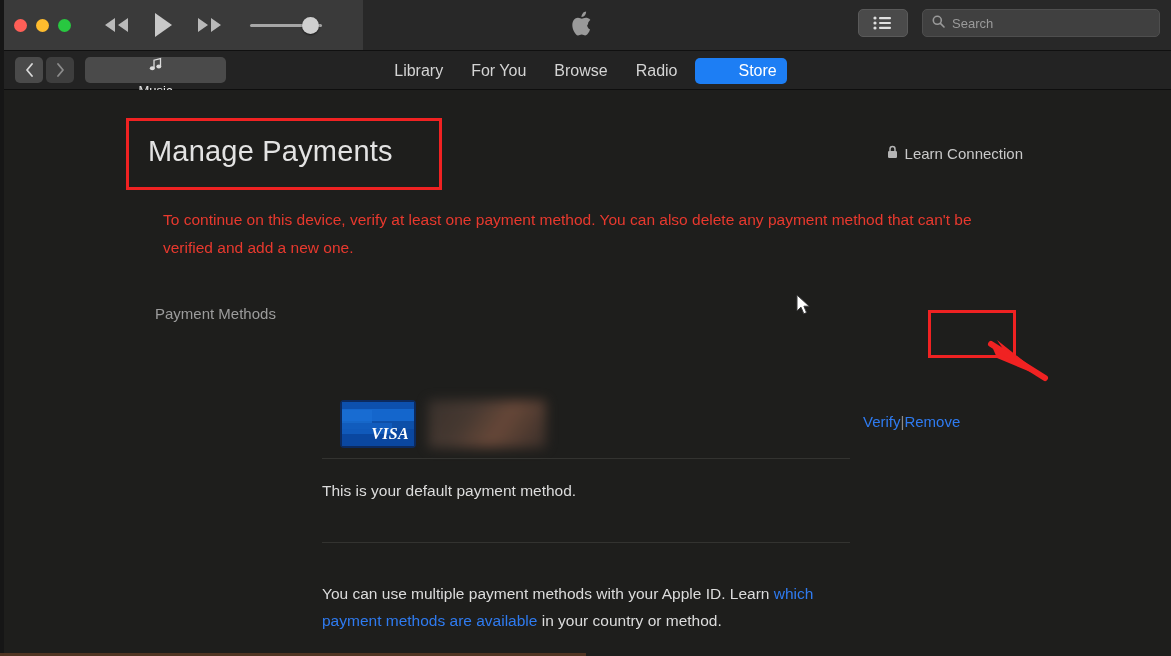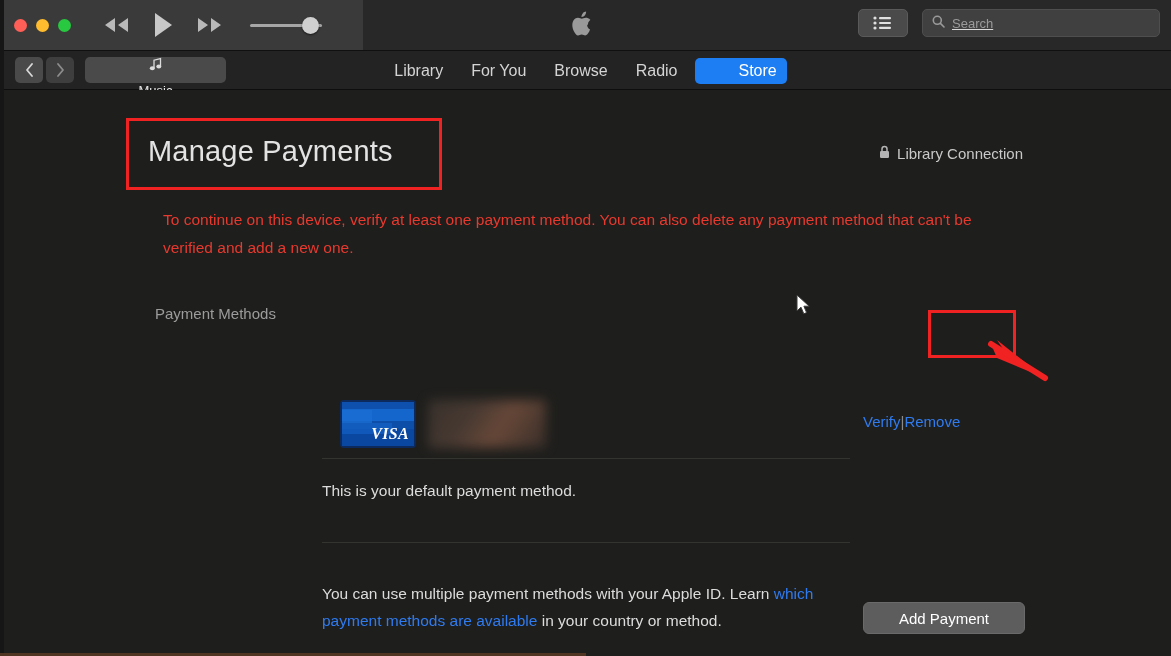--- a/index.html
+++ b/index.html
@@ -44,21 +44,21 @@
     position:absolute; right:11px; top:9px; display:flex; align-items:center; gap:14px;
   }
   .list-btn {
     width:50px; height:28px; border-radius:5px; background:#4a4a4a;
     display:flex; align-items:center; justify-content:center;
     border:1px solid #5a5a5a;
   }
   .search-box {
     width:238px; height:28px; border-radius:5px;
     background:#404040; border:1px solid #4e4e4e;
-    display:flex; align-items:center; padding:0 9px; gap:7px;text-decoration:underline;
+    display:flex; align-items:center; padding:0 9px; gap:7px;
   }
   .search-box .ph { font-size:13px; color:#9a9a9a; }
 
   
   .navbar {
     position:absolute; left:0; top:51px; width:1171px; height:39px;
     background:#232323;
     border-bottom:1px solid #0e0e0e;
   }
   .nav-arrows { position:absolute; left:15px; top:6px; display:flex; gap:3px; }
@@ -281,21 +281,21 @@
 
   <div class="page-title">Manage Payments</div>
 
   <div class="secure">
     <span>
       <svg width="11" height="14" viewBox="0 0 11 14">
         <path d="M3 6V4a2.5 2.5 0 0 1 5 0v2" fill="none" stroke="#b4b4b4" stroke-width="1.5"></path>
         <rect x="1" y="6" width="9" height="7" rx="1.2" fill="#b4b4b4"></rect>
       </svg>
     </span>
-    <span>Library Connection</span>
+    <span>Learn Connection</span>
   </div>
 
   <div class="warning">To continue on this device, verify at least one payment method. You can also delete any payment method that can't be verified and add a new one.</div>
 
   <div class="pm-label">Payment Methods</div>
 
   <div class="visa-card">
     <div class="visa-inner">
       <div class="visa-band1"></div>
       <div class="visa-band2"></div>
@@ -314,21 +314,20 @@
   <div class="sep-line l1"></div>
 
   <div class="default-text">This is your default payment method.</div>
 
   <div class="sep-line l2"></div>
 
   <div class="multi-text">
     <span>You can use multiple payment methods with your Apple ID. Learn </span><span class="link">which payment methods are available</span><span> in your country or method.</span>
   </div>
 
-  <div class="add-payment">Add Payment</div>
 
 </div>
 
 <div class="anno anno-title"></div>
 <div class="anno anno-remove"></div>
 <div class="anno-arrow">
   <svg width="80" height="55" viewBox="0 0 80 55">
     <path d="M70 48 L22 10 L30 22 L16 14 L22 28 Z" fill="#f02222"></path>
     <path d="M16 14 L70 48" stroke="#f02222" stroke-width="6" stroke-linecap="round"></path>
   </svg>

